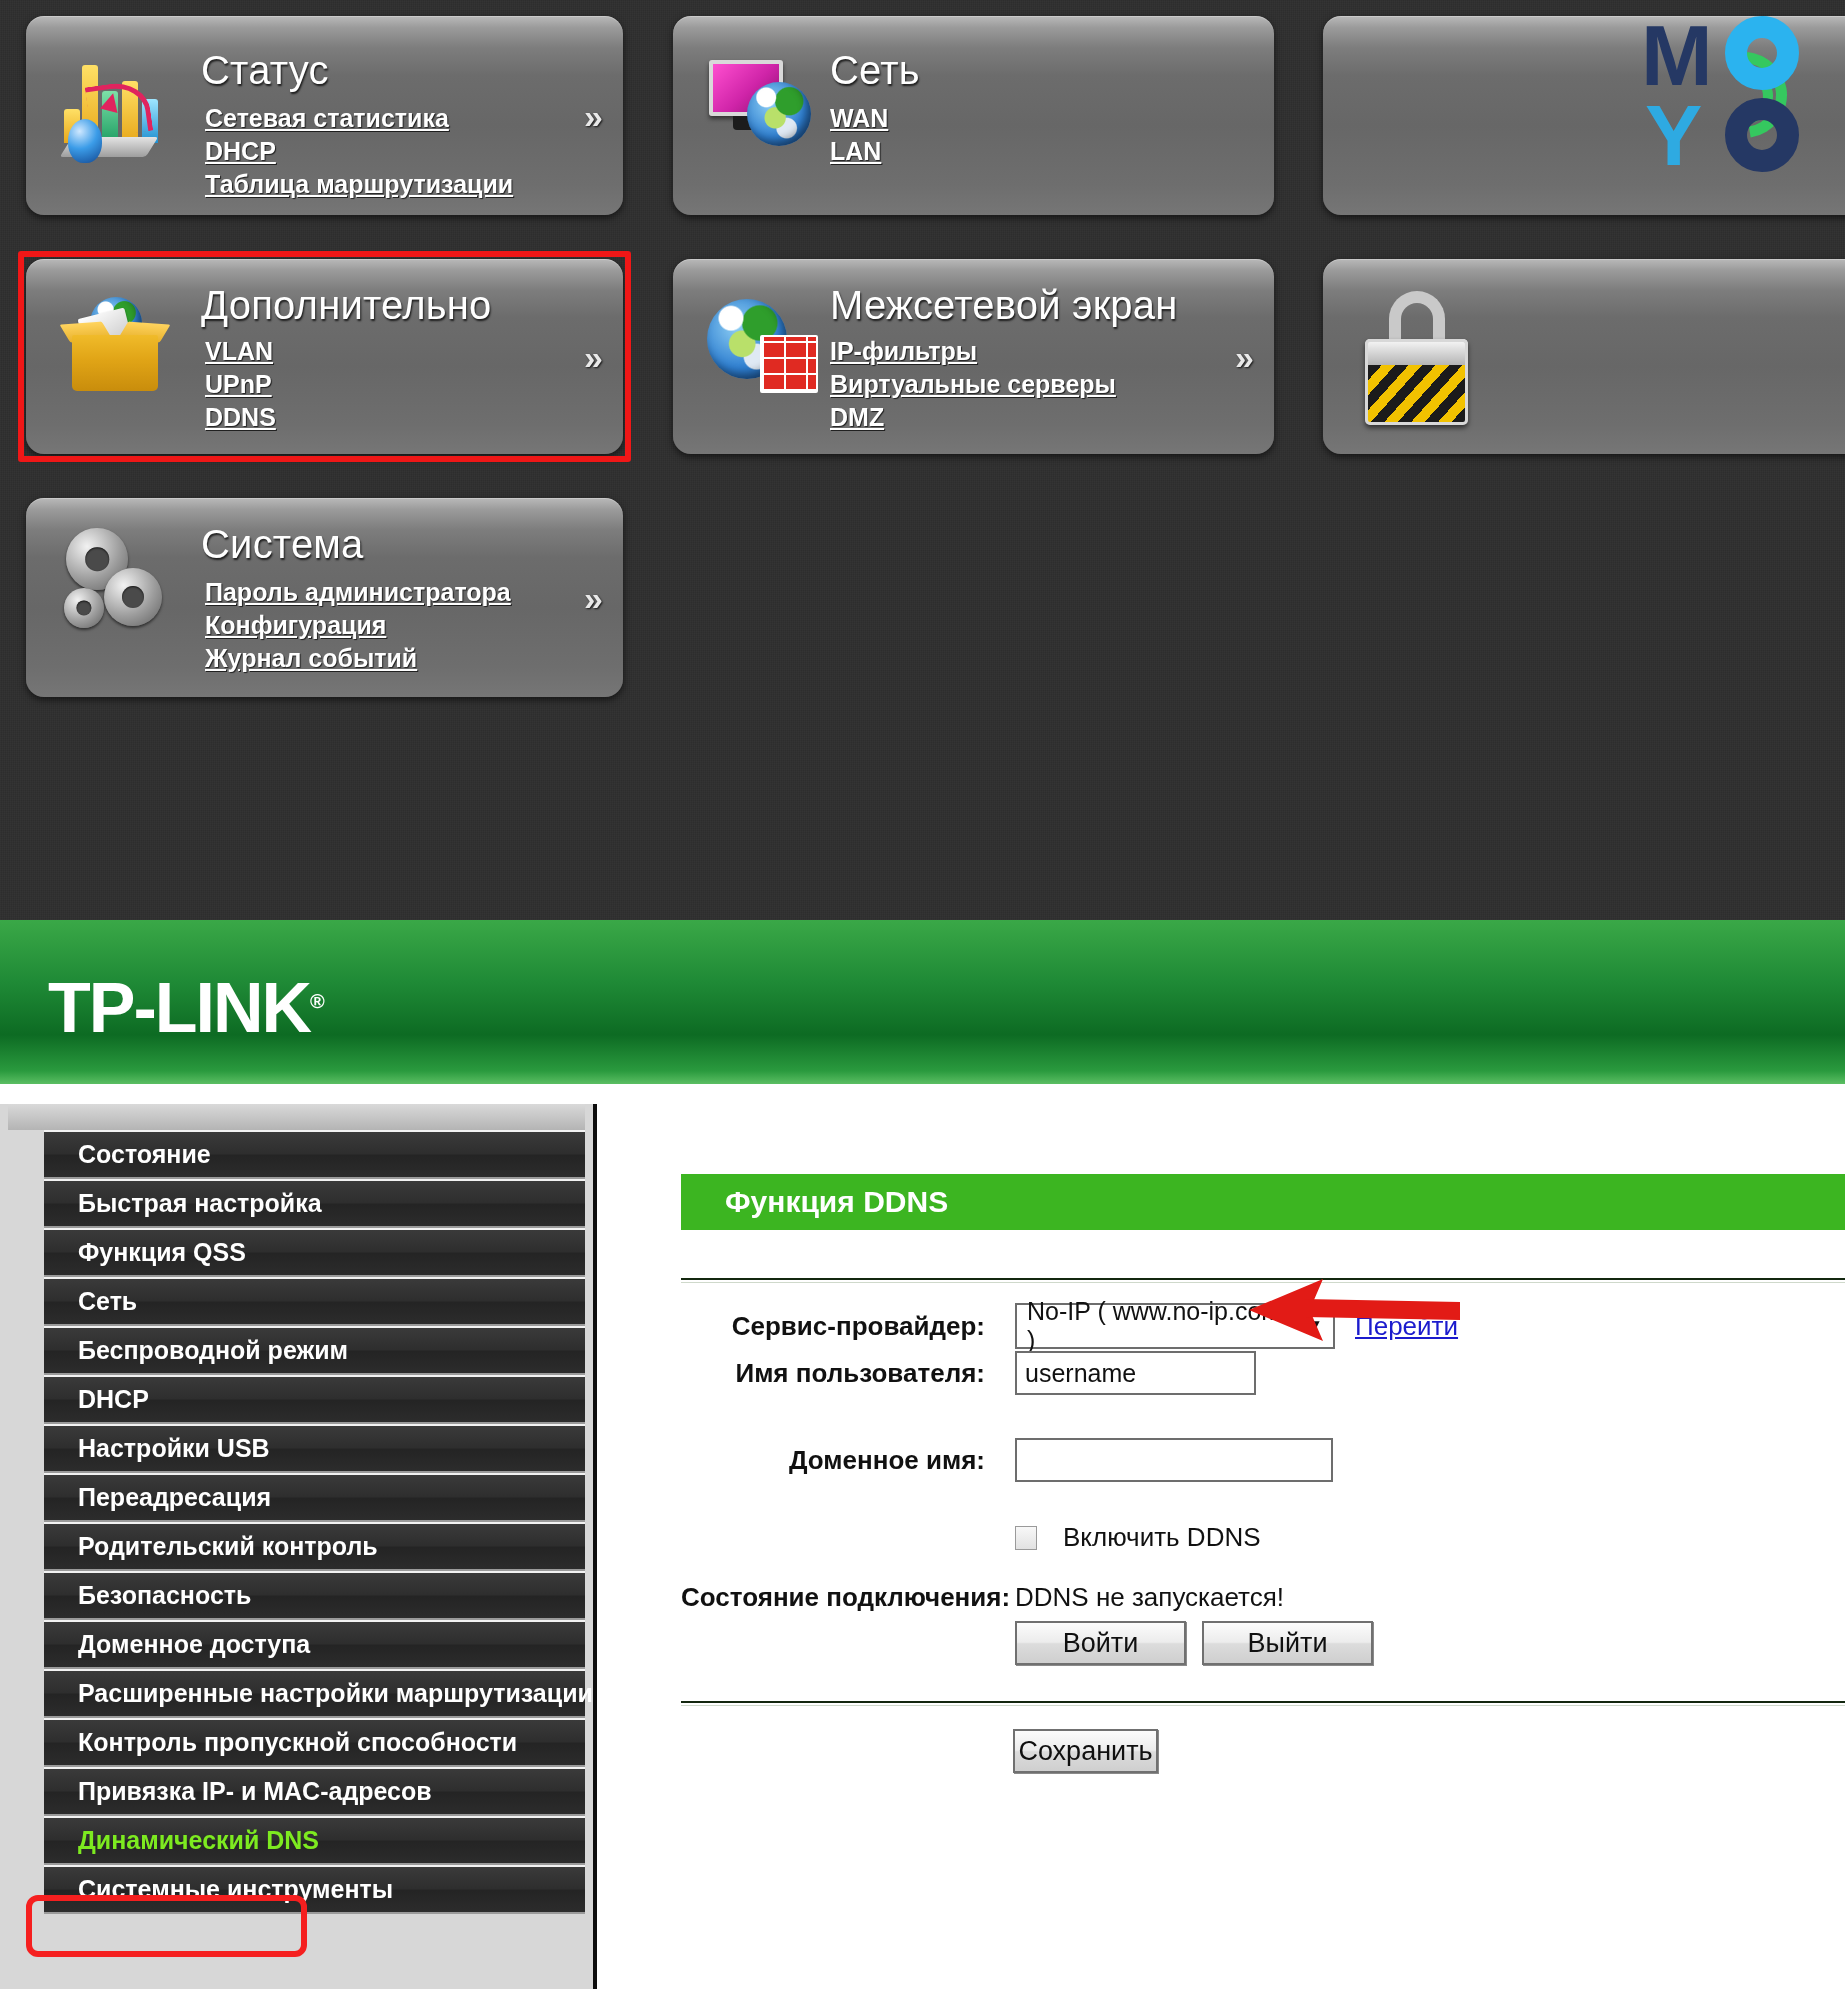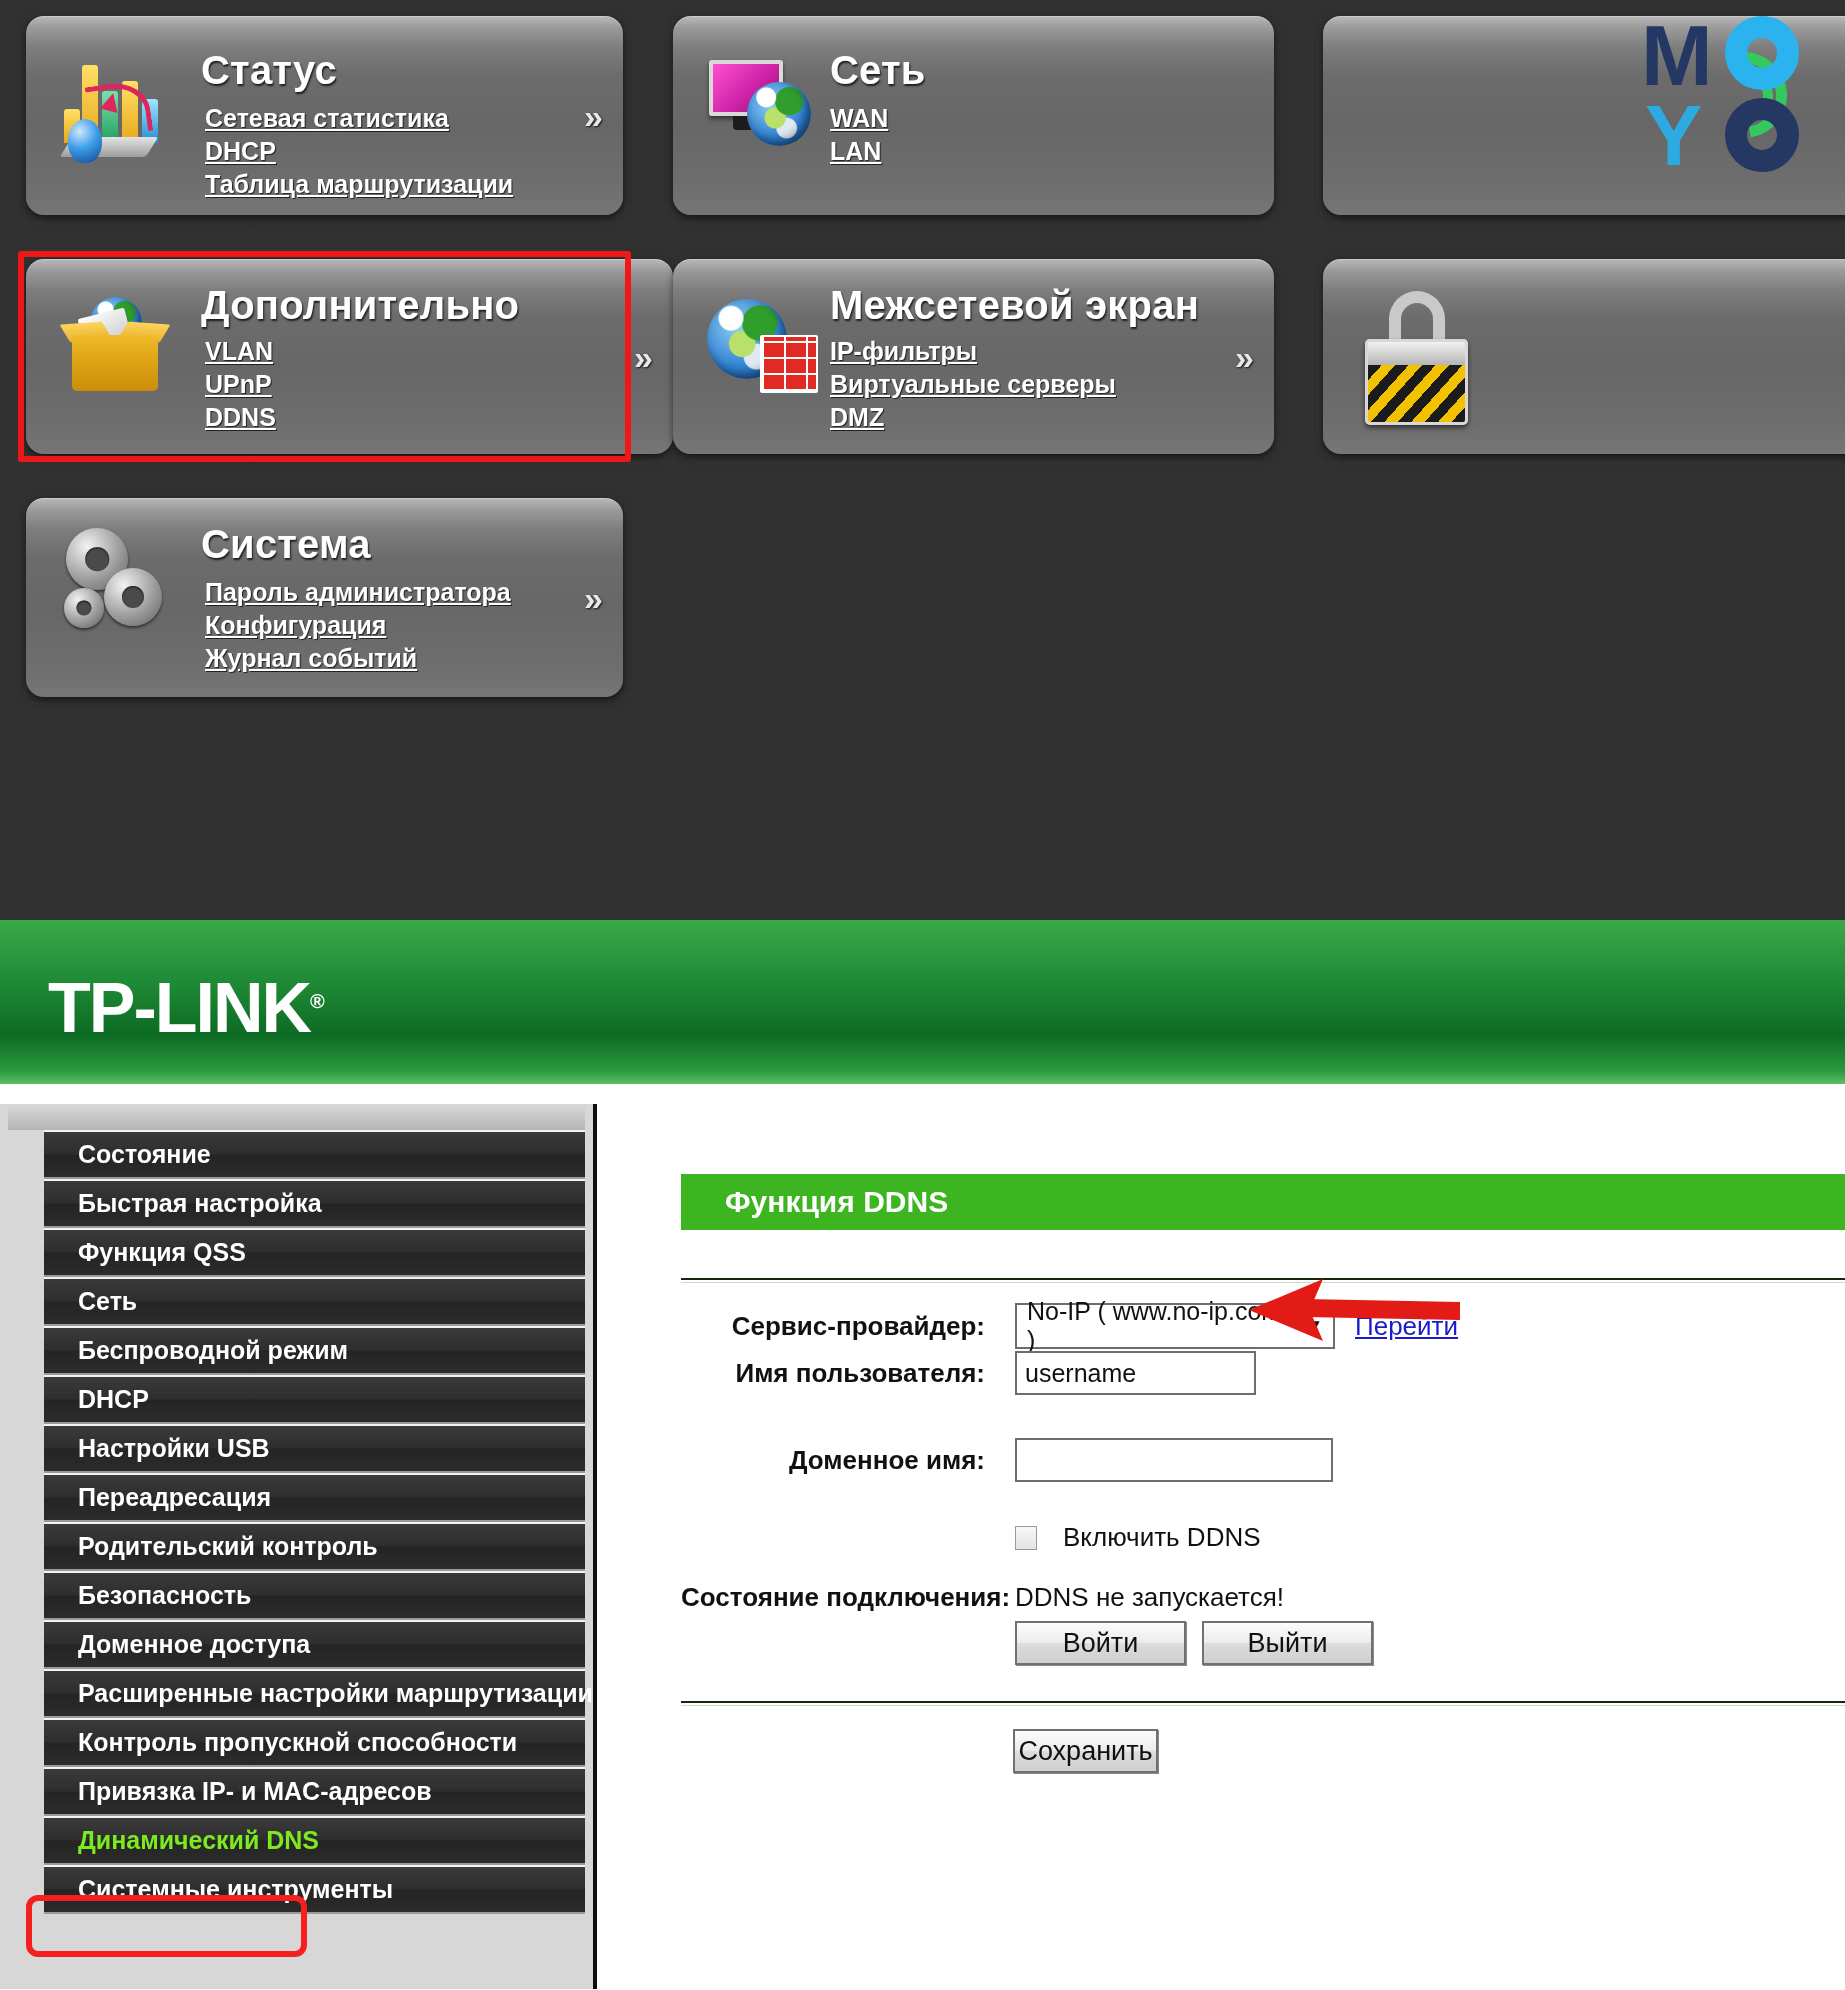--- a/index.html
+++ b/index.html
@@ -23,21 +23,21 @@
   .card {
     position: absolute;
     background: linear-gradient(180deg, #b9b9b9 0%, #9a9a9a 6%, #7d7d7d 16%, #6c6c6c 30%, #676767 55%, #6e6e6e 85%, #767676 100%);
     border-radius: 18px;
     box-shadow: 0 3px 7px rgba(0,0,0,.55), inset 0 1px 0 rgba(255,255,255,.25);
   }
   .card-inner { position: relative; width: 100%; height: 100%; }
 
   .card-title {
     position: absolute;
-    font-size: 40px; font-weight: bold; color: #ffffff;
+    font-size: 40px; font-weight: normal; color: #ffffff;
     text-shadow: 1px 2px 2px rgba(0,0,0,.75);
     letter-spacing: 0.2px;
     white-space: nowrap;
   }
   .card-links {
     position: absolute;
     list-style: none;
   }
   .card-links li { line-height: 1.0; margin-bottom: 8px; }
   .card-links a {
@@ -354,21 +354,21 @@
         <li><a>WAN</a></li>
         <li><a>LAN</a></li>
       </ul>
     </div>
   </div>
 
   <div class="card" style="left:1323px; top:16px; width:557px; height:199px;">
     <div class="card-inner"></div>
   </div>
 
-  <div class="card" style="left:26px; top:259px; width:647px; height:195px;">
+  <div class="card" style="left:26px; top:259px; width:597px; height:195px;">
     <div class="card-inner">
       <div class="ico" style="left:40px; top:38px; width:103px; height:100px;">
         <div class="globe" style="left:24px; top:0px; width:52px; height:52px;"></div>
         <div class="box-paper"></div>
         <div class="box-flapL"></div>
         <div class="box-flapR"></div>
         <div class="box-body"></div>
       </div>
       <div class="card-title" style="left:175px; top:24px;">Дополнительно</div>
       <ul class="card-links" style="left:179px; top:80px;">

